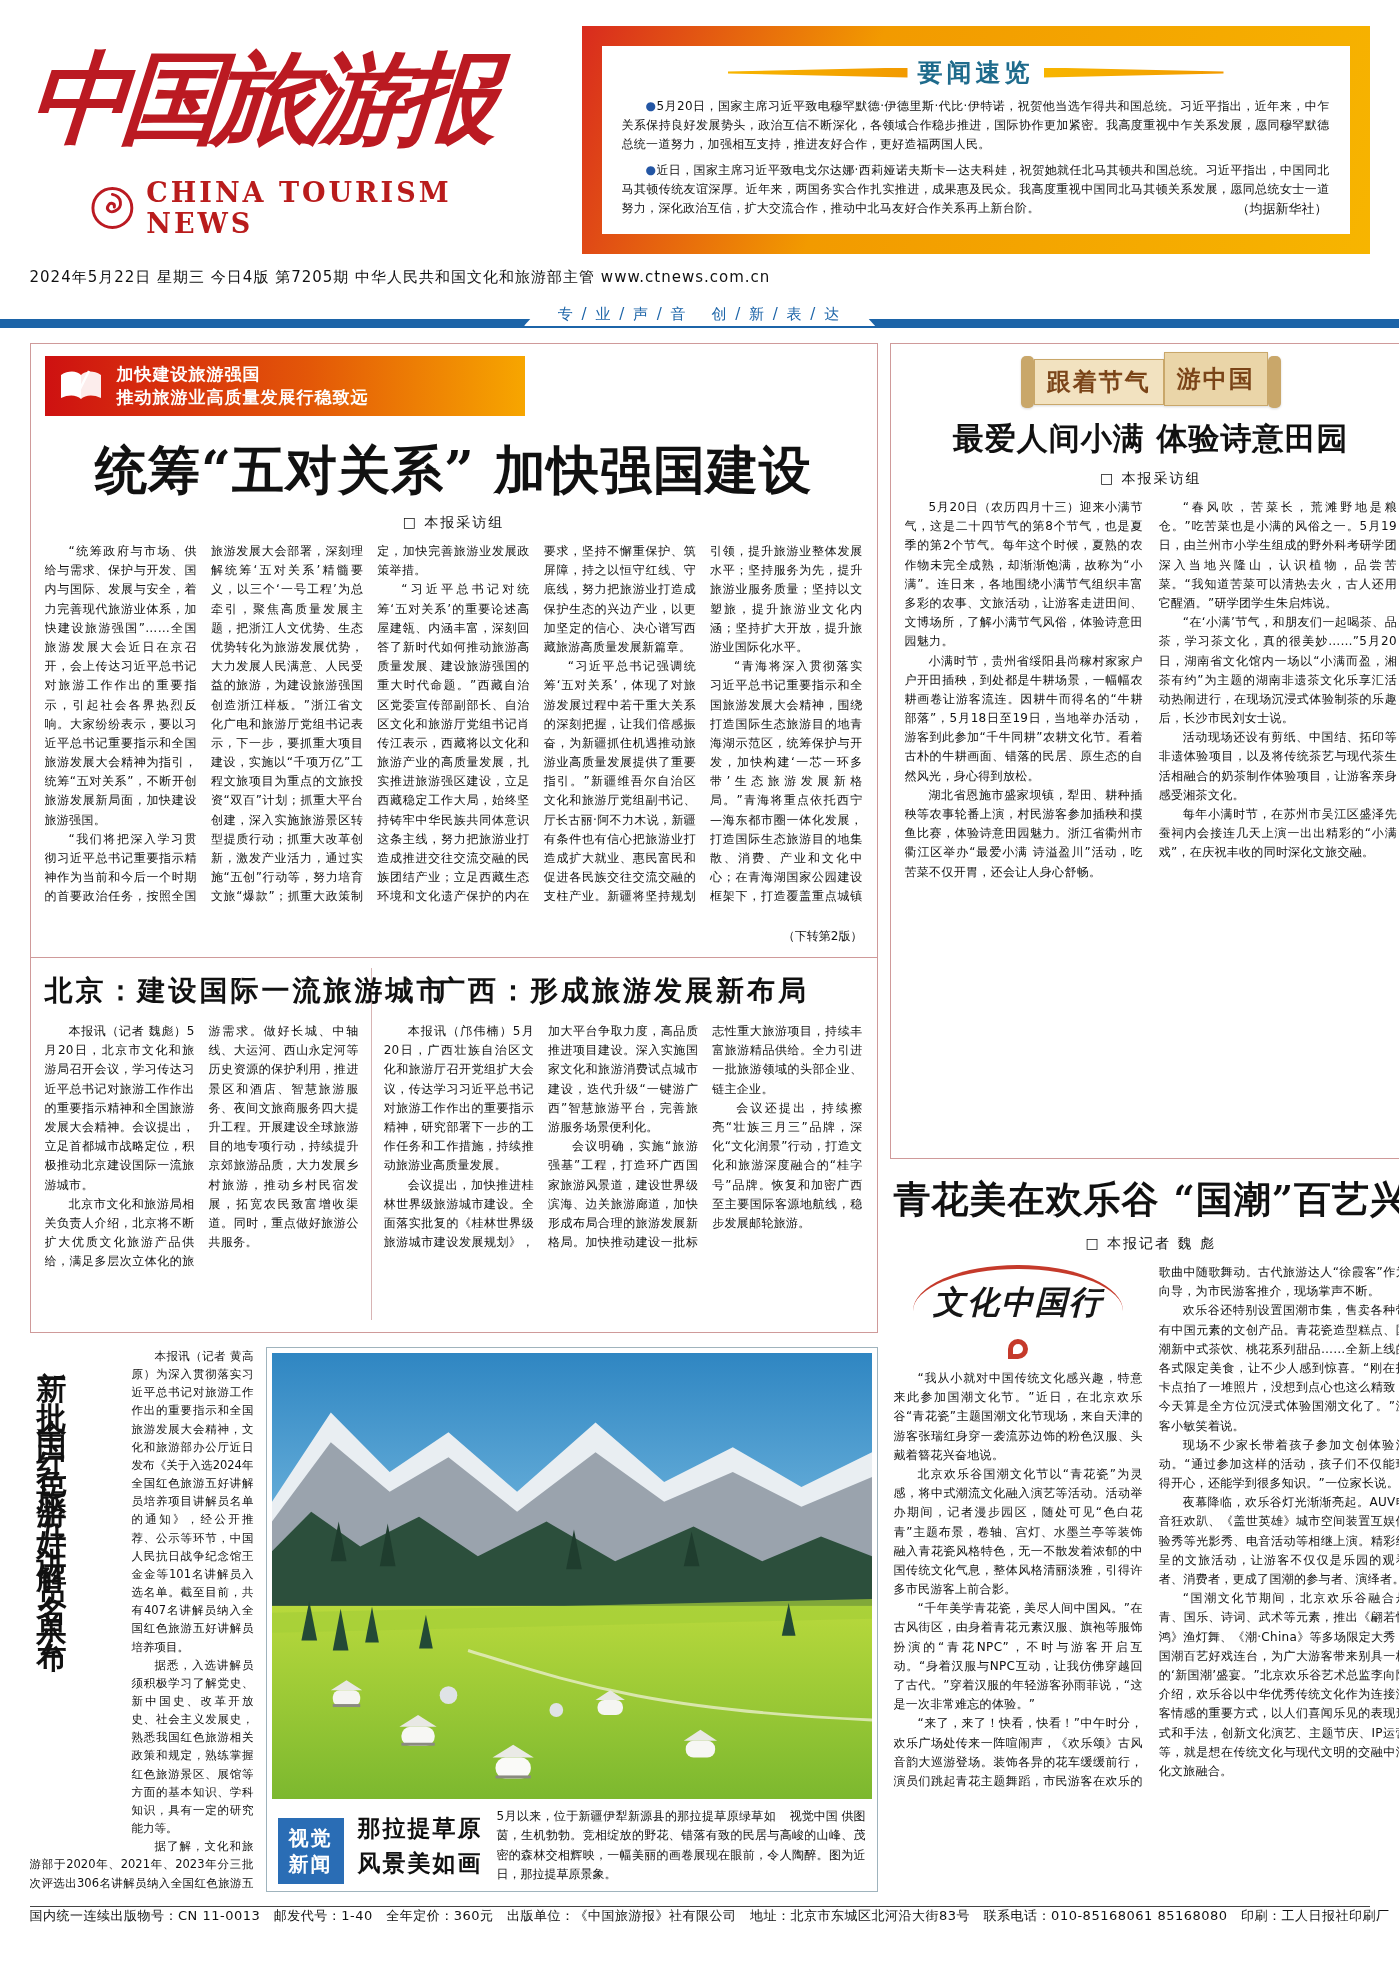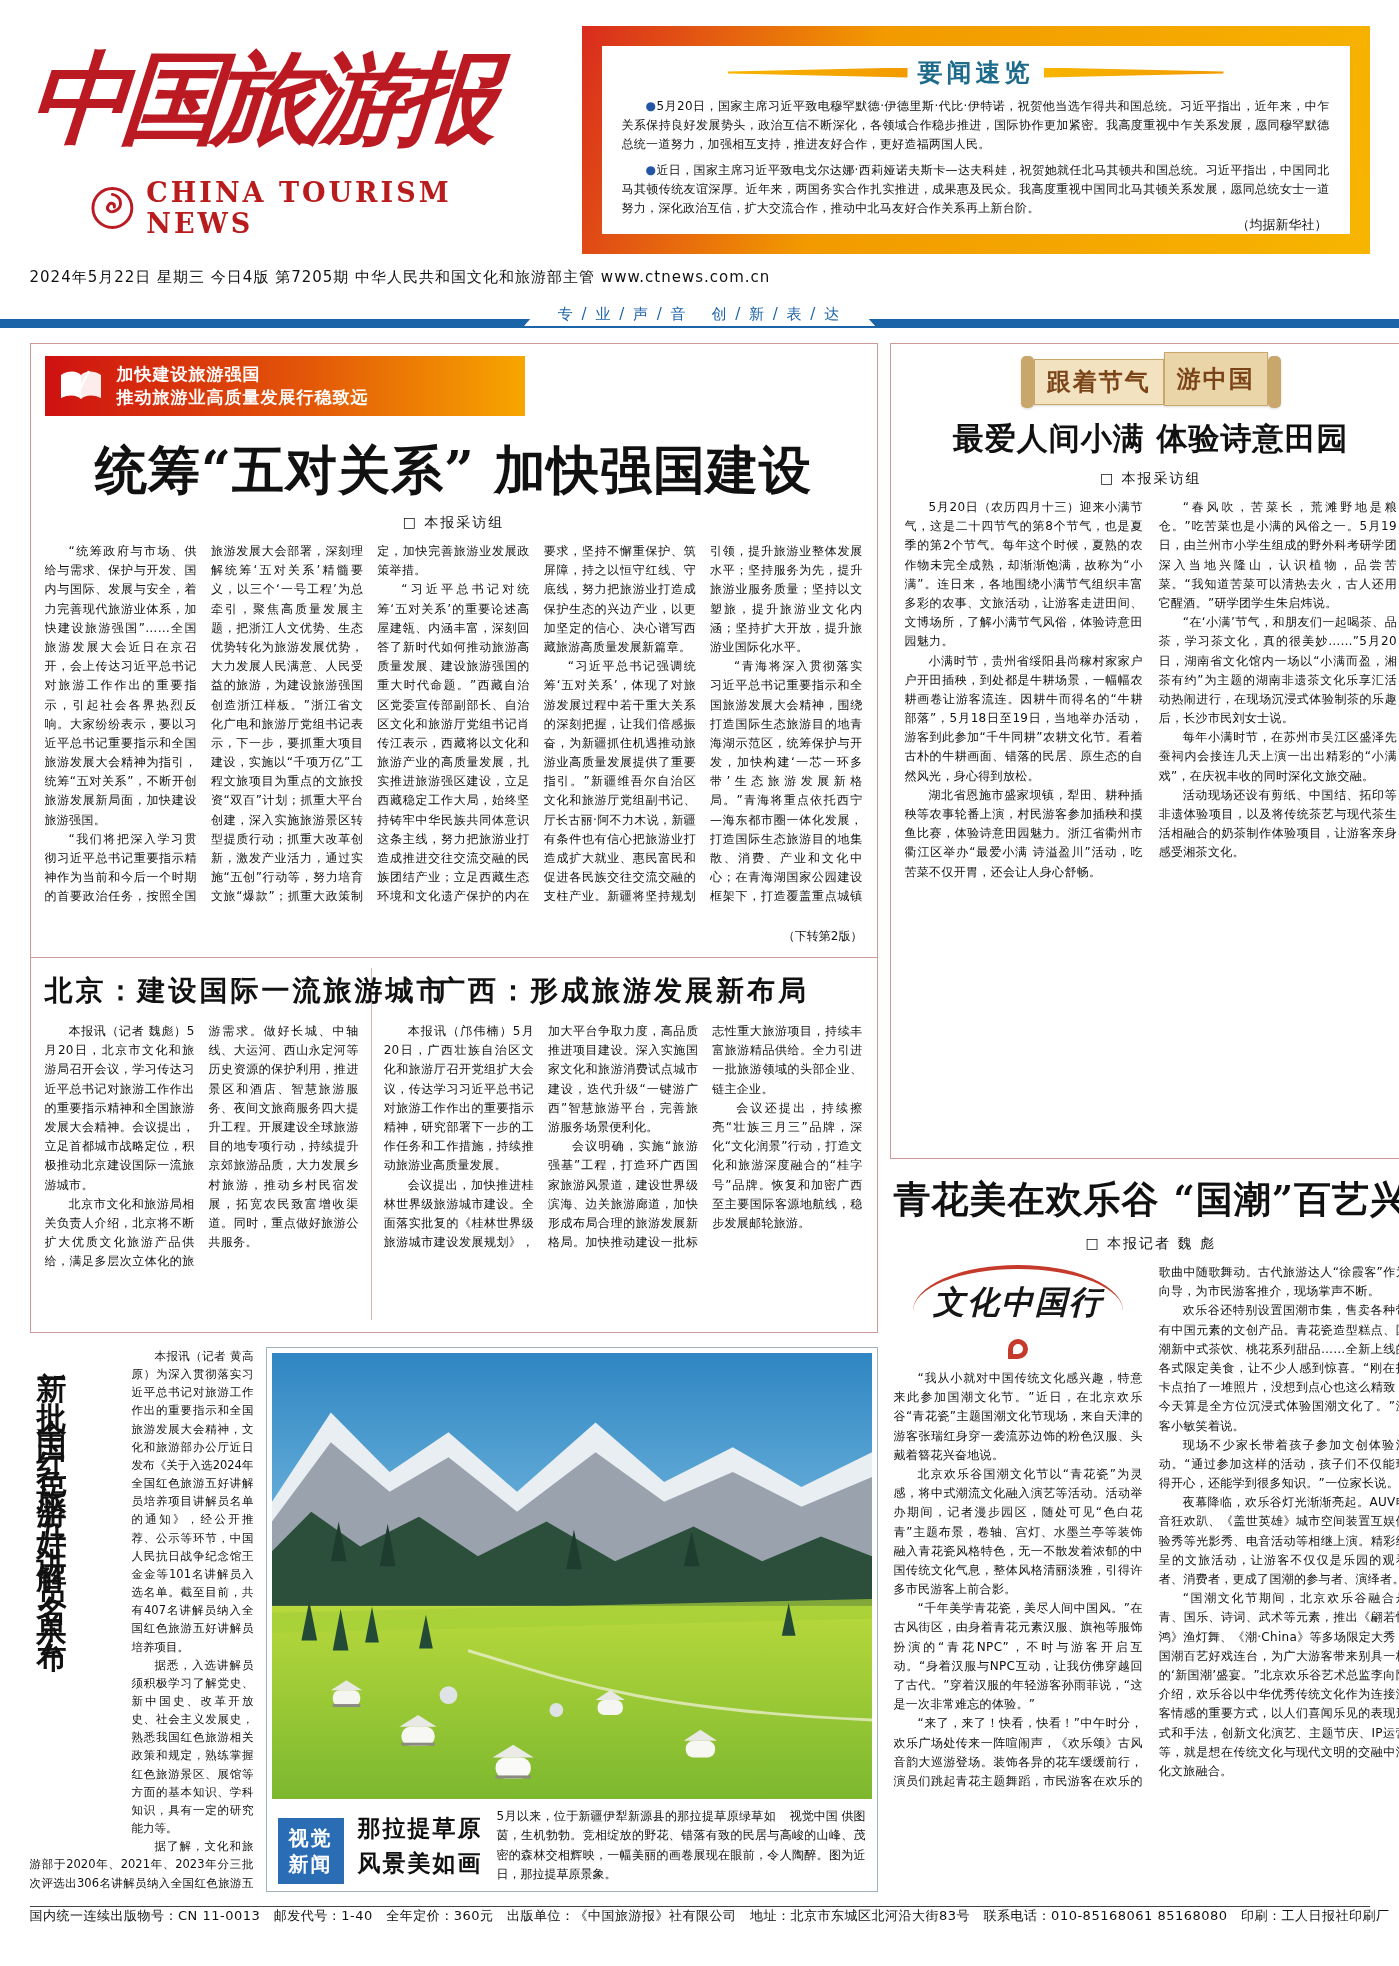--- a/index.html
+++ b/index.html
@@ -32,21 +32,21 @@
   .brief-inner { background:#fff; width:100%; height:100%; padding:14px 20px 8px; position:relative; }
   .brief-titlebar { display:flex; align-items:center; justify-content:center; gap:10px; margin-top:-4px; }
   .ribbon { height:10px; width:180px; background:linear-gradient(90deg,#f7b500,#f29a00); }
   .ribbon.left  { clip-path:polygon(0 40%,100% 0,100% 100%,0 60%); }
   .ribbon.right { clip-path:polygon(0 0,100% 40%,100% 60%,0 100%); }
   .brief-title { font-size:25px; font-weight:bold; color:#1f6b8c; letter-spacing:4px; white-space:nowrap; }
   .brief-list { margin-top:8px; height:150px; overflow:hidden; }
   .brief-list p { font-size:13px; line-height:1.58; text-align:justify; text-indent:1.2em; letter-spacing:.5px; }
   .brief-list p + p { margin-top:6px; }
   .brief-list p::first-letter { color:#2456a4; }
-  .brief-source { position:absolute; right:22px; bottom:0; font-size:13px;margin-left:36px; }
+  .brief-source { position:absolute; right:22px; bottom:16px; font-size:13px;margin-left:36px; }
 
   
   .dateline { margin-top:14px; font-size:15px; letter-spacing:1px; }
   .divider-wrap { position:relative; margin-top:16px; height:30px; }
   .divider-bar { position:absolute; left:-30px; right:-30px; top:16px; height:9px; background:#1c64a8; }
   .slogan-chip {
     position:absolute; left:50%; transform:translateX(-50%); top:0;
     background:#fff; padding:2px 34px; clip-path:polygon(6% 0,94% 0,100% 100%,0 100%);
     font-size:15px; color:#1c64a8; letter-spacing:2px; white-space:nowrap;
   }
@@ -334,22 +334,22 @@
           </div>
         </div>
         <div class="xm-headline">最爱人间小满 体验诗意田园</div>
         <div class="byline">□ 本报采访组</div>
         <div class="xm-body body-text">
             <p>5月20日（农历四月十三）迎来小满节气，这是二十四节气的第8个节气，也是夏季的第2个节气。每年这个时候，夏熟的农作物未完全成熟，却渐渐饱满，故称为“小满”。连日来，各地围绕小满节气组织丰富多彩的农事、文旅活动，让游客走进田间、文博场所，了解小满节气风俗，体验诗意田园魅力。</p>
             <p>小满时节，贵州省绥阳县尚稼村家家户户开田插秧，到处都是牛耕场景，一幅幅农耕画卷让游客流连。因耕牛而得名的“牛耕部落”，5月18日至19日，当地举办活动，游客到此参加“千牛同耕”农耕文化节。看着古朴的牛耕画面、错落的民居、原生态的自然风光，身心得到放松。</p>
             <p>湖北省恩施市盛家坝镇，犁田、耕种插秧等农事轮番上演，村民游客参加插秧和摸鱼比赛，体验诗意田园魅力。浙江省衢州市衢江区举办“最爱小满 诗溢盈川”活动，吃苦菜不仅开胃，还会让人身心舒畅。</p>
             <p>“春风吹，苦菜长，荒滩野地是粮仓。”吃苦菜也是小满的风俗之一。5月19日，由兰州市小学生组成的野外科考研学团深入当地兴隆山，认识植物，品尝苦菜。“我知道苦菜可以清热去火，古人还用它醒酒。”研学团学生朱启炜说。</p>
             <p>“在‘小满’节气，和朋友们一起喝茶、品茶，学习茶文化，真的很美妙……”5月20日，湖南省文化馆内一场以“小满而盈，湘茶有约”为主题的湖南非遗茶文化乐享汇活动热闹进行，在现场沉浸式体验制茶的乐趣后，长沙市民刘女士说。</p>
+            <p>活动现场还设有剪纸、中国结、拓印等非遗体验项目，以及将传统茶艺与现代茶生活相融合的奶茶制作体验项目，让游客亲身感受湘茶文化。</p>
             <p>每年小满时节，在苏州市吴江区盛泽先蚕祠内会接连几天上演一出出精彩的“小满戏”，在庆祝丰收的同时深化文旅交融。</p>
-            <p>活动现场还设有剪纸、中国结、拓印等非遗体验项目，以及将传统茶艺与现代茶生活相融合的奶茶制作体验项目，让游客亲身感受湘茶文化。</p>
           </div>
       </div>
 
       <div class="guochao">
         <div class="gc-headline">青花美在欢乐谷 “国潮”百艺兴</div>
         <div class="byline">□ 本报记者 魏 彪</div>
         <div class="gc-body body-text">
           <div class="culture-logo">
             <span class="arc"></span>
             <span class="cal">文化中国行</span>

